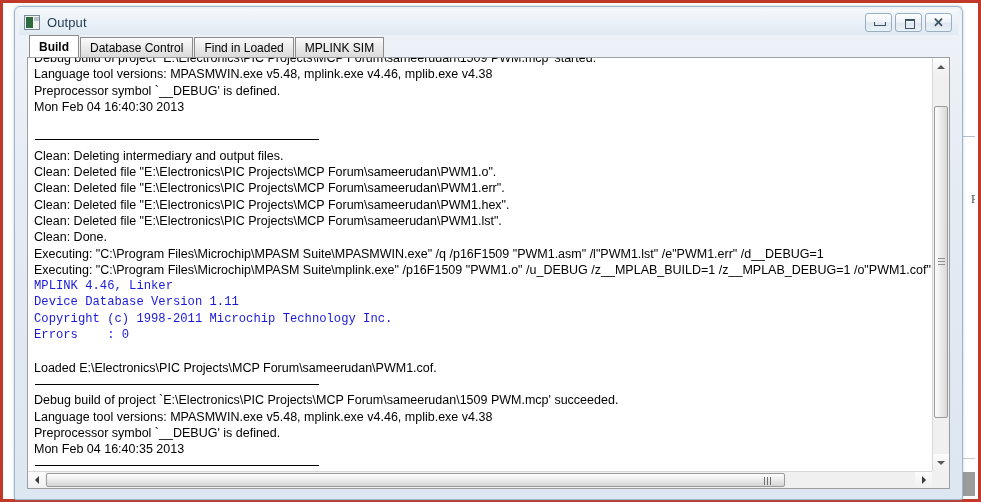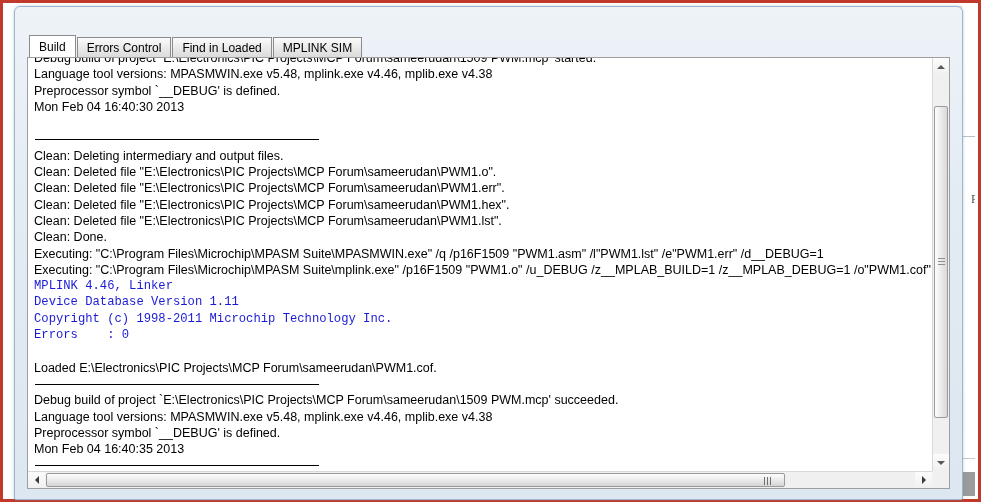--- a/index.html
+++ b/index.html
@@ -206,21 +206,21 @@
     margin-right: 1px;
     white-space: nowrap;
     cursor: default;
     position: relative;
   }
   .tab.active {
     background: #ffffff;
     height: 22px;
     border-color: #8c8c8c;
     z-index: 6;
-    font-weight: normal;
+    font-weight: bold;
   }
 
   
   #client-area {
     position: absolute;
     left: 8px;
     top: 48px;
     right: 8px;
     bottom: 6px;
     box-sizing: border-box;
@@ -413,27 +413,39 @@
     <div class="bg-hline" style="left:950px; top:130px; width:28px;"></div>
     <div class="bg-panel-strip" style="left:950px; top:0; width:6px; height:466px;"></div>
     <div class="bg-letter" style="left:965px; top:186px;">P</div>
     <div class="bg-gray-block" style="left:950px; top:466px; width:28px; height:30px;"></div>
     <div class="bg-hline" style="left:950px; top:452px; width:28px; background:#c9c9c9;"></div>
   </div>
 
   <div id="output-window">
     <div id="window-inner-frame">
 
+      <div id="title-bar">
+        <span id="app-icon"></span>
+        <span id="title-text">Output</span>
+
+        <div id="caption-buttons">
+          <div class="cap-btn" id="btn-minimize"></div>
+          <div class="cap-btn" id="btn-maximize"></div>
+          <div class="cap-btn" id="btn-close">
+            <span class="x">✕</span>
+          </div>
+        </div>
+      </div>
 
       <div id="tab-strip">
         <div class="tab active">
           <span>Build</span>
         </div>
         <div class="tab">
-          <span>Errors Control</span>
+          <span>Database Control</span>
         </div>
         <div class="tab">
           <span>Find in Loaded</span>
         </div>
         <div class="tab">
           <span>MPLINK SIM</span>
         </div>
       </div>
 
       <div id="client-area">

